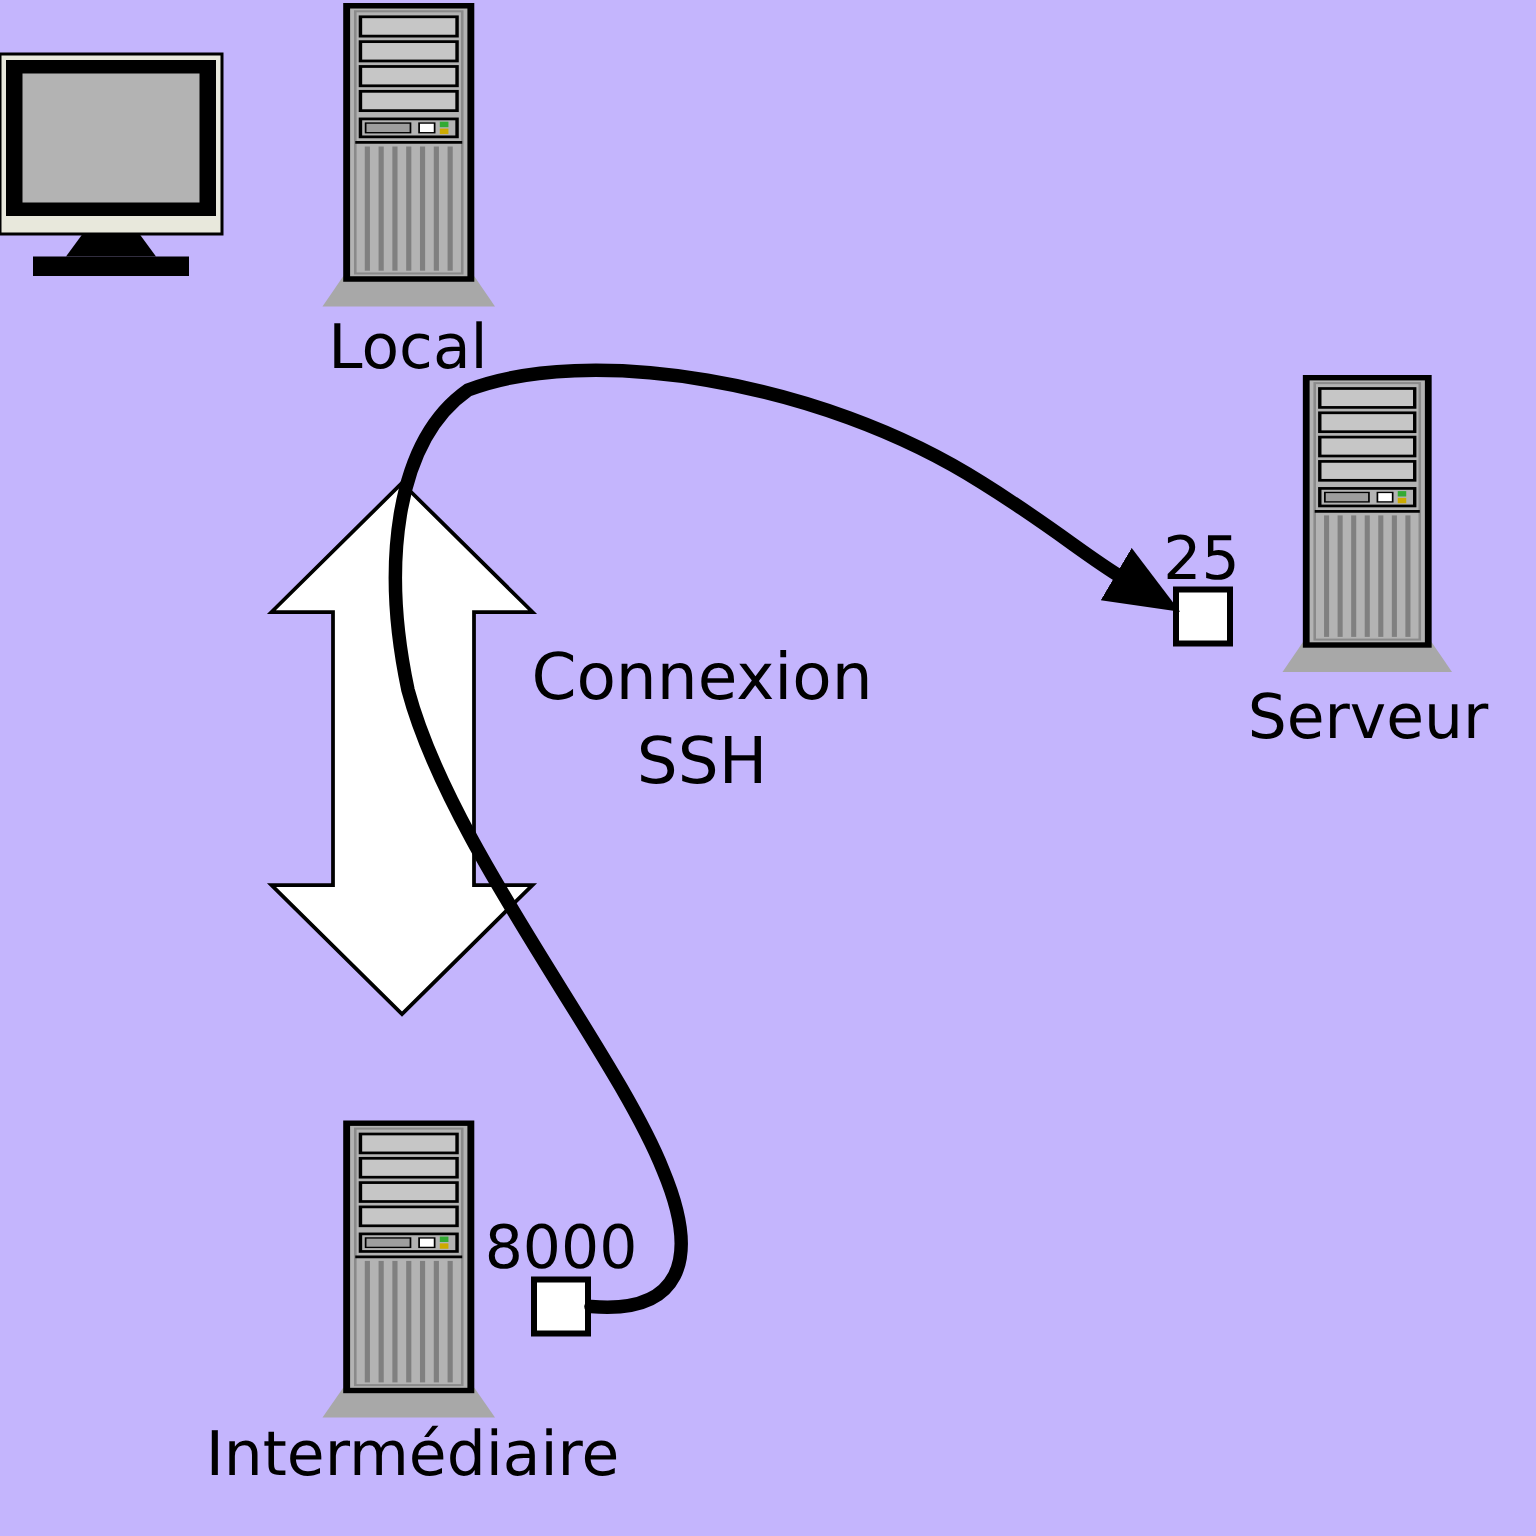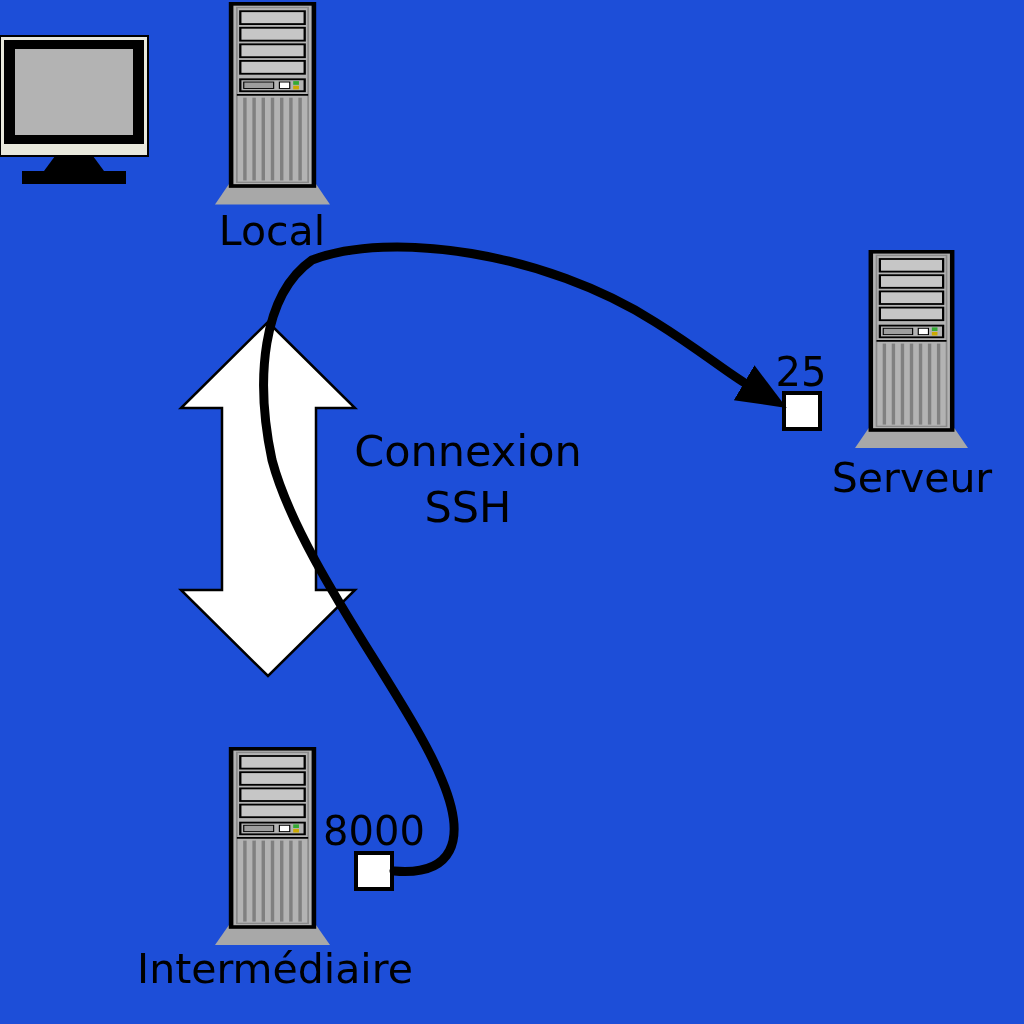--- a/index.html
+++ b/index.html
@@ -4,21 +4,21 @@
 <style>
   html, body {
     margin: 0;
     padding: 0;
     background: #ffffff;
   }
   #canvas {
     position: relative;
     width: 1024px;
     height: 1024px;
-    background: #1d4ed8;
+    background: #c4b5fd;
     overflow: hidden;
     font-family: "DejaVu Sans", sans-serif;
   }
   svg { display: block; }
   text.node-label {
     font-family: "DejaVu Sans", sans-serif;
     font-size: 41px;
     fill: #000000;
   }
   text.port-label {

